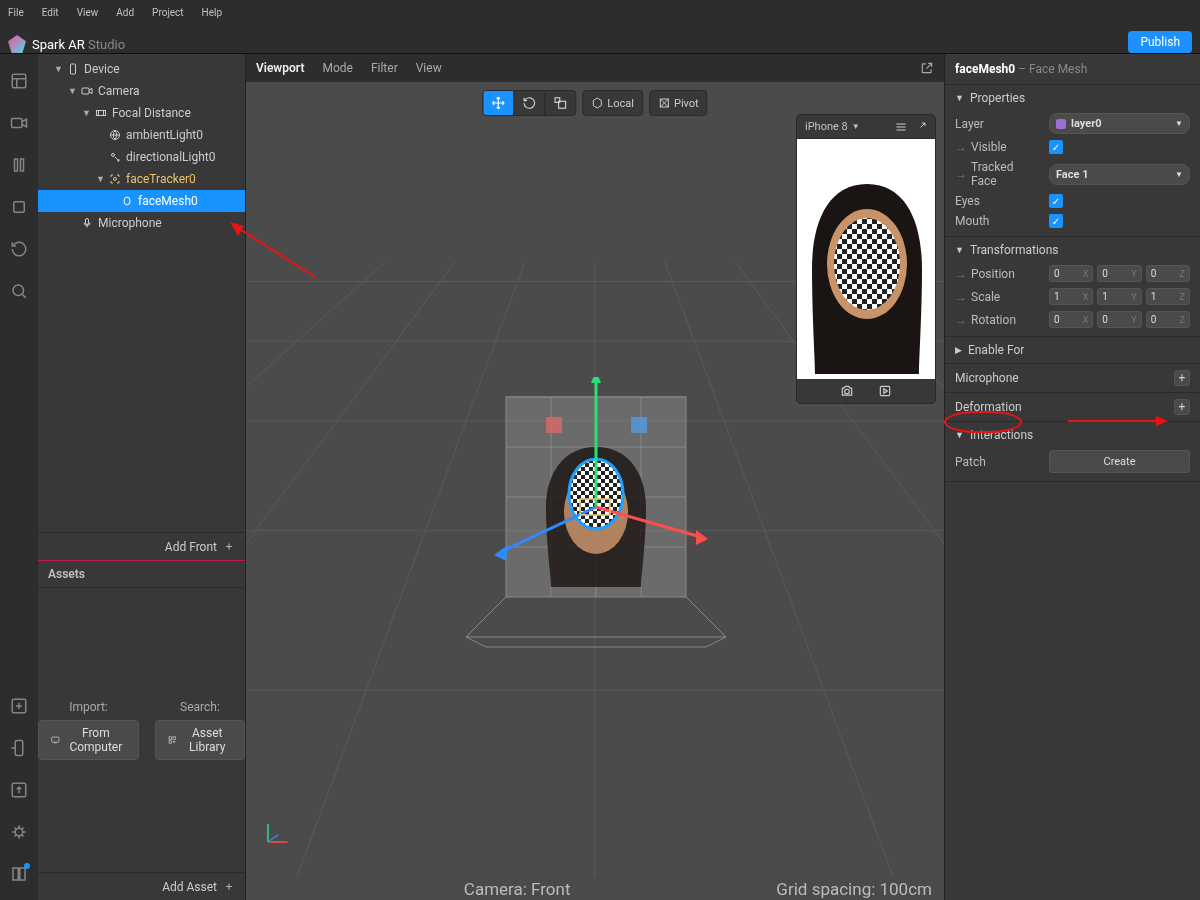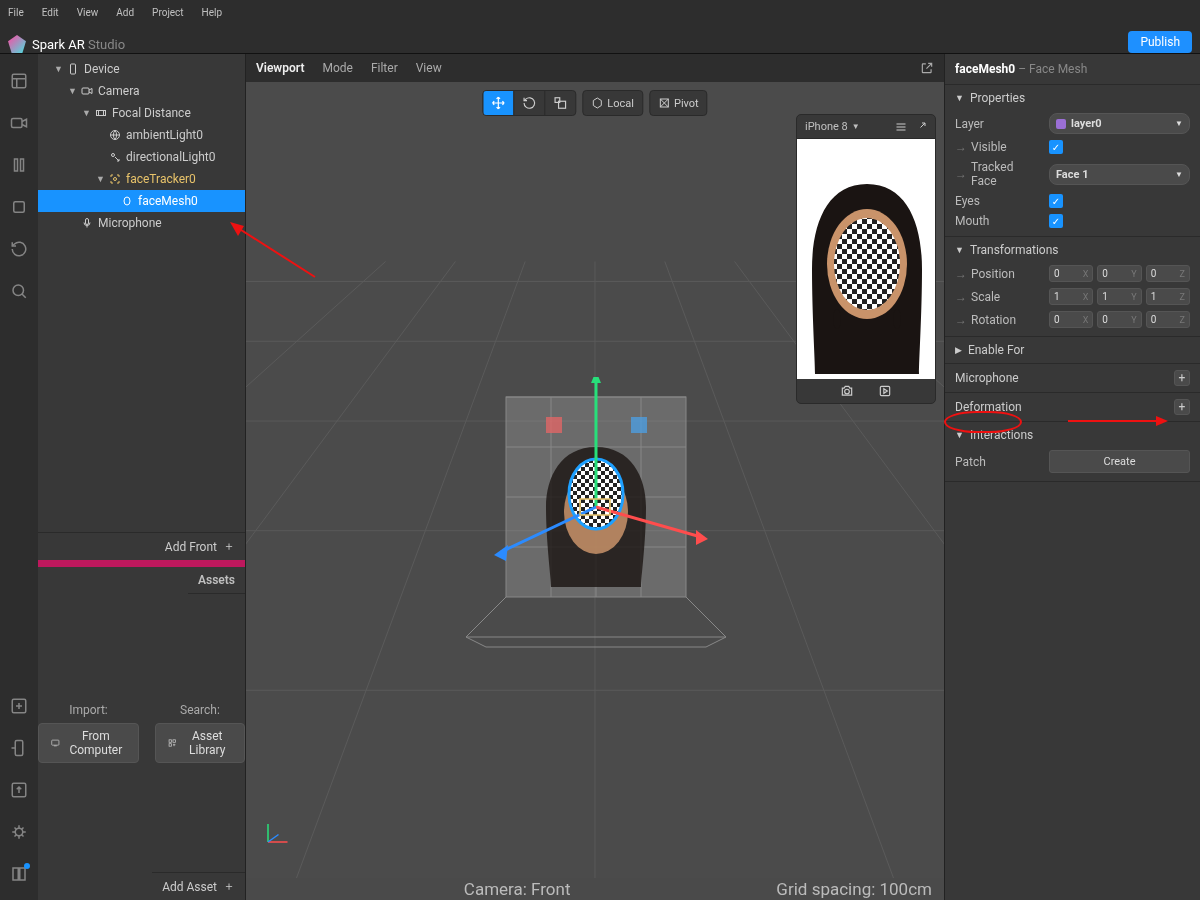--- a/index.html
+++ b/index.html
@@ -21,21 +21,21 @@
 .tab { padding:6px 14px; color:#aaa; background:#2d2d2d; }
 .tab.active { background:#383838; color:#eee; font-weight:600; }
 .tree { flex:1; overflow:auto; padding:4px 0; font-size:12px; }
 .trow { display:flex; align-items:center; height:22px; padding-left:8px; color:#ccc; gap:4px; white-space:nowrap; }
 .trow.sel { background:#1893ff; color:#fff; }
 .trow.ft { color:#e8c36a; }
 .tw{ display:inline-block; width:8px; text-align:center; color:#aaa; font-size:9px; }
 .ticon{ display:inline-flex; width:14px; height:14px; align-items:center; justify-content:center; }
 .ind1{padding-left:16px}.ind2{padding-left:30px}.ind3{padding-left:44px}.ind4{padding-left:58px}.ind5{padding-left:70px}
 .add-row { height:28px; display:flex; align-items:center; justify-content:flex-end; padding:0 10px; background:#383838; border-top:1px solid #2a2a2a; color:#ccc; gap:6px; font-size:12px; }
-.assets { background:#383838; border-top:7px solid #be185d; display:flex; flex-direction:column; flex:0 0 340px;align-items:flex-end; }
+.assets { background:#383838; border-top:1px solid #be185d; display:flex; flex-direction:column; flex:0 0 340px; }
 .assets-hdr { padding:6px 10px; font-weight:600; font-size:12px; border-bottom:1px solid #2a2a2a; }
 .assets-body{ flex:1; display:flex; align-items:center; justify-content:center; gap:16px; }
 .assets-body .lbl{ color:#aaa; font-size:12px; }
 .abtn{ background:#4a4a4a; border:1px solid #555; color:#ddd; padding:5px 12px; border-radius:4px; font-size:12px; display:flex; align-items:center; gap:6px; }
 .center { flex:1; position:relative; background:#4a4a4a; display:flex; flex-direction:column; }
 .vptabs { height:28px; background:#2d2d2d; display:flex; align-items:center; gap:18px; padding:0 10px; font-size:12px; }
 .vptabs .vt{ color:#aaa; }
 .vptabs .vt.active{ color:#eee; font-weight:600; }
 .vptabs .spacer{ flex:1; }
 .vptabs .popout{ color:#aaa; }

